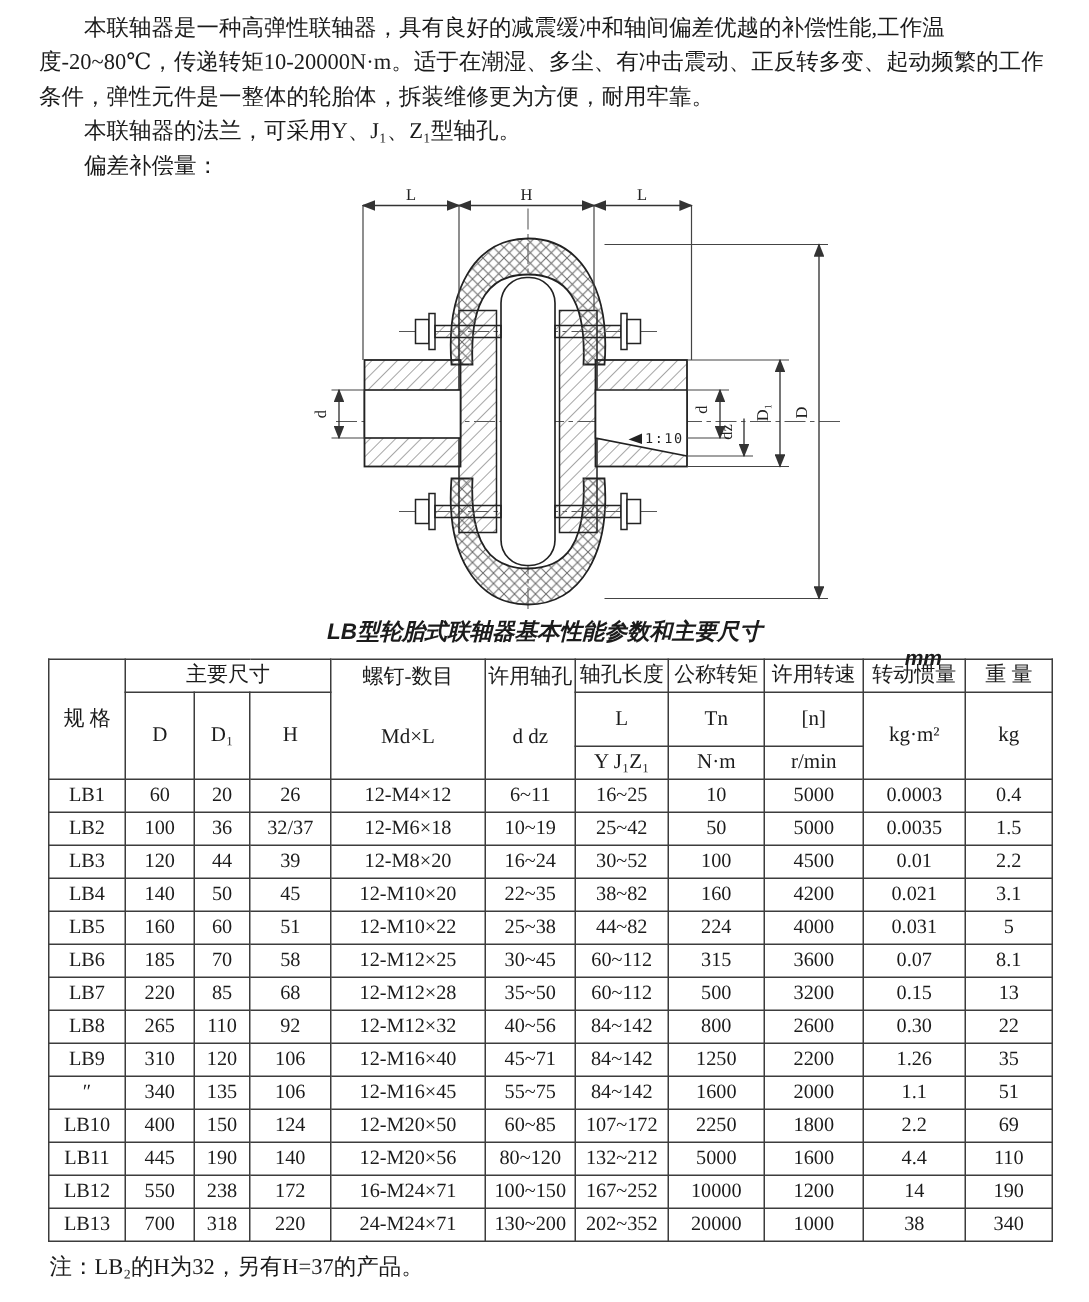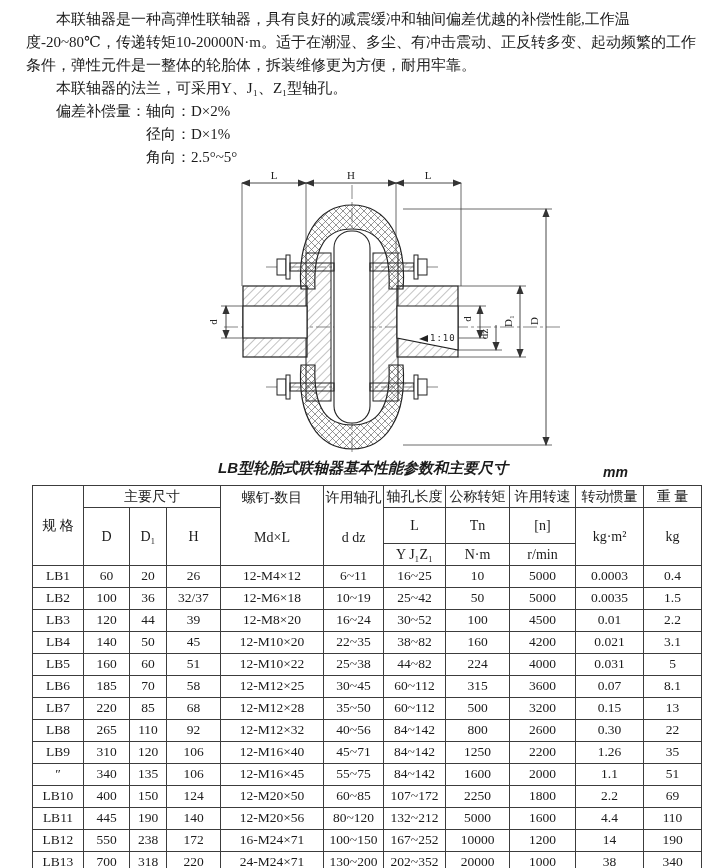--- a/index.html
+++ b/index.html
@@ -14,21 +14,21 @@
   .comp-row{display:flex;padding-left:2em;}
   .comp-values div{line-height:23px;}
   
   .diagram-wrap{position:relative;height:286px;}
   .diagram-wrap svg{display:block;}
   .dim-text{font-family:"Liberation Serif",serif;font-size:11px;fill:#222;}
   .taper-text{font-family:"DejaVu Sans Mono",monospace;font-size:9px;fill:#222;letter-spacing:1px;}
   
   .tbl-title{position:relative;text-align:center;height:26px;line-height:26px;
     font-family:"Liberation Sans","DejaVu Sans",sans-serif;font-weight:bold;font-size:15px;font-style:italic;}
-  .tbl-title .unit{position:absolute;right:98px;top:4px;font-size:14px;}
+  .tbl-title .unit{position:absolute;right:98px;top:16px;font-size:14px;}
   
   table.spec{border-collapse:collapse;table-layout:fixed;width:669px;margin:4px 0 0 32px;
     font-size:13px;color:#1b1b1b;}
   table.spec th,table.spec td{border:1px solid #3c3c3c;text-align:center;vertical-align:middle;
     padding:0;font-weight:normal;height:21px;line-height:1.1;overflow:hidden;white-space:nowrap;}
   table.spec{border:1.5px solid #2a2a2a;}
   table.spec thead th{font-size:14px;}
   table.spec tbody td{font-size:13.5px;}
   .stack2{display:flex;flex-direction:column;height:79px;}
   .stack2 .t{height:24px;display:flex;align-items:center;justify-content:center;}
@@ -37,25 +37,20 @@
   .note{margin:7px 0 0 33px;font-size:15px;}
 </style>
 </head>
 <body>
 
 <div class="intro">
   <p>本联轴器是一种高弹性联轴器，具有良好的减震缓冲和轴间偏差优越的补偿性能,工作温度-20~80℃，传递转矩10-20000N·m。适于在潮湿、多尘、有冲击震动、正反转多变、起动频繁的工作条件，弹性元件是一整体的轮胎体，拆装维修更为方便，耐用牢靠。</p>
   <p>本联轴器的法兰，可采用Y、J₁、Z₁型轴孔。</p>
   <div class="comp-row">
     <span class="comp-label">偏差补偿量：</span>
-    <div class="comp-values">
-      <div>轴向：D×2%</div>
-      <div>径向：D×1%</div>
-      <div>角向：2.5°~5°</div>
-    </div>
   </div>
 </div>
 
 <div class="diagram-wrap">
 <svg width="726" height="286" viewBox="0 0 726 286">
   <defs>
     <pattern id="hatch" patternUnits="userSpaceOnUse" width="6" height="6" patternTransform="rotate(45)">
       <line x1="0" y1="0" x2="0" y2="6" stroke="#6a6a6a" stroke-width="0.8"></line>
     </pattern>
     <pattern id="xhatch" patternUnits="userSpaceOnUse" width="7" height="7">

